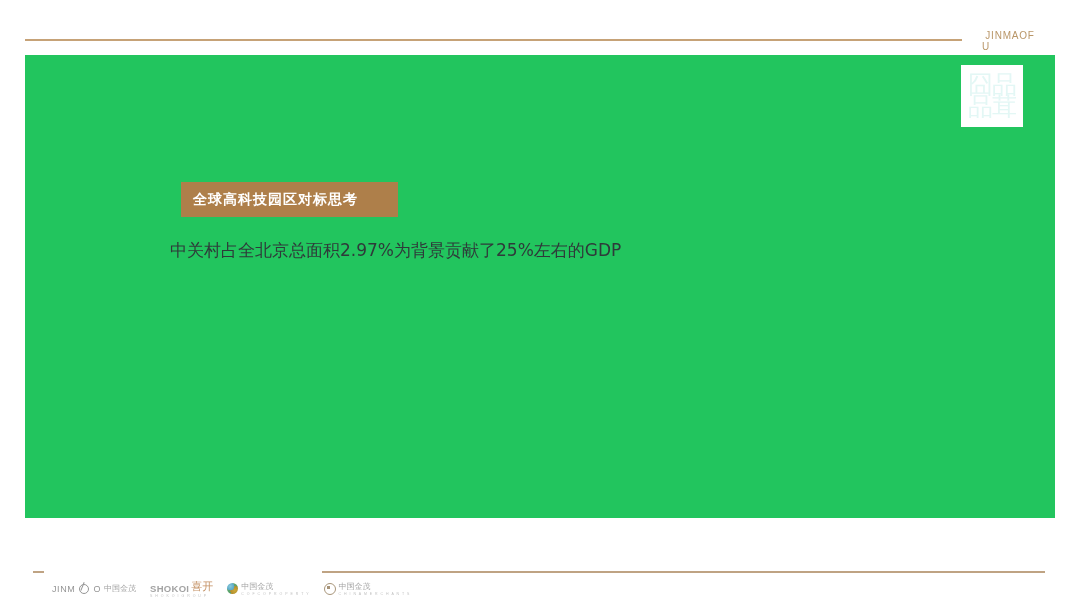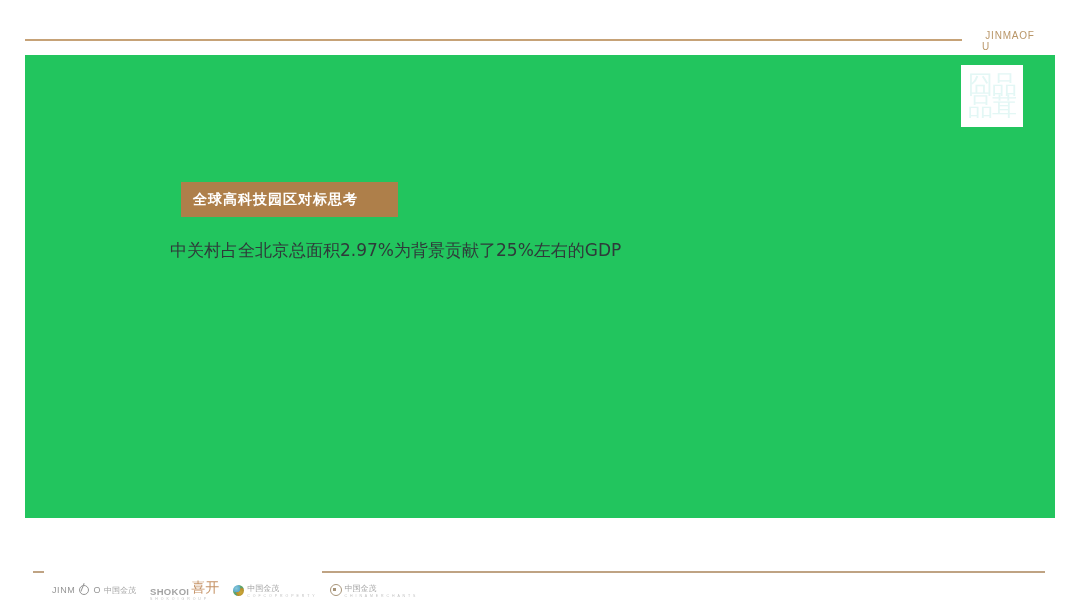--- a/index.html
+++ b/index.html
@@ -231,21 +231,21 @@
     gap: 2px;
   }
   .shokoi-en {
     font-size: 9.5px;
     font-weight: bold;
     letter-spacing: 0.3px;
     color: #9b9b9b;
     font-family: "Liberation Sans", sans-serif;
   }
   .shokoi-cn {
-    font-size: 14px;
+    font-size: 11px;
     color: #c08a5a;
     font-family: Liberation Sans, sans-serif;
   }
 </style>
 </head>
 <body>
 
 <div class="top-header">
   <div class="top-rule"></div>
   <div class="brand-mark">

